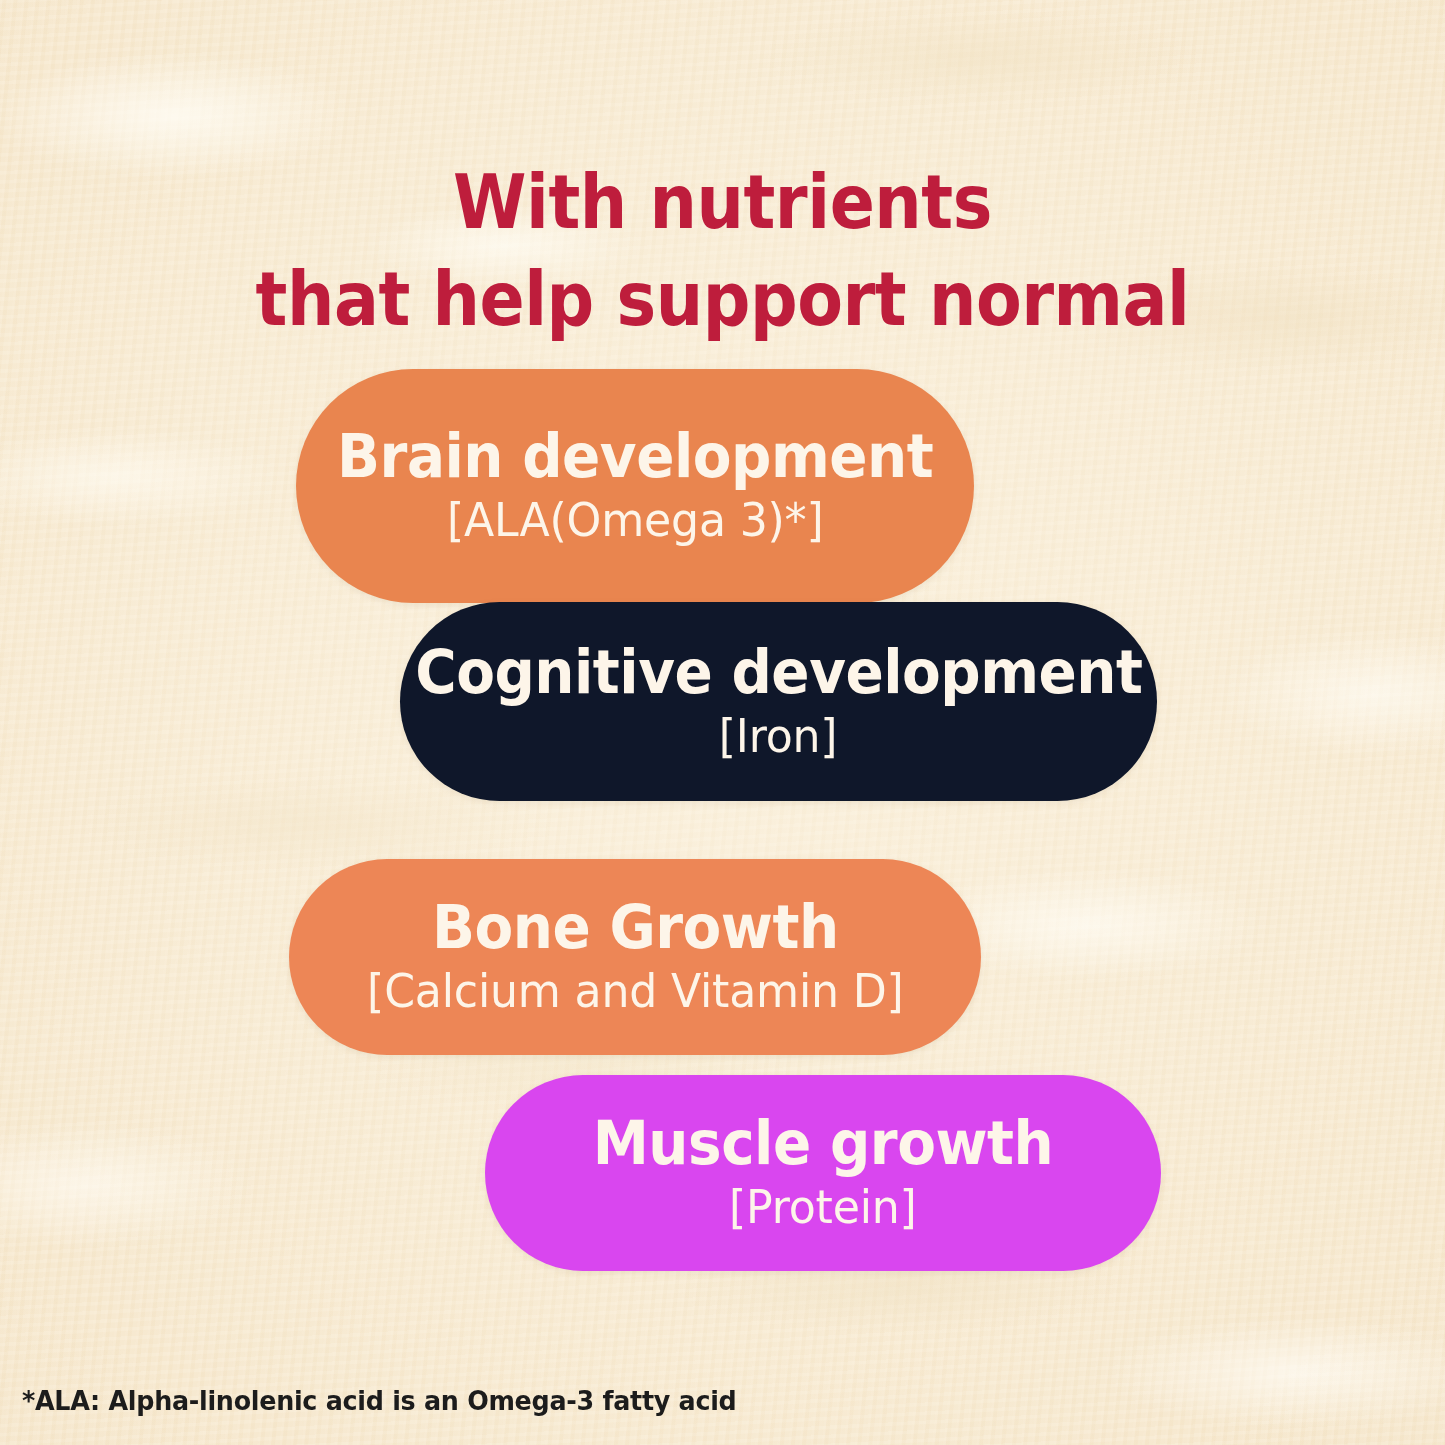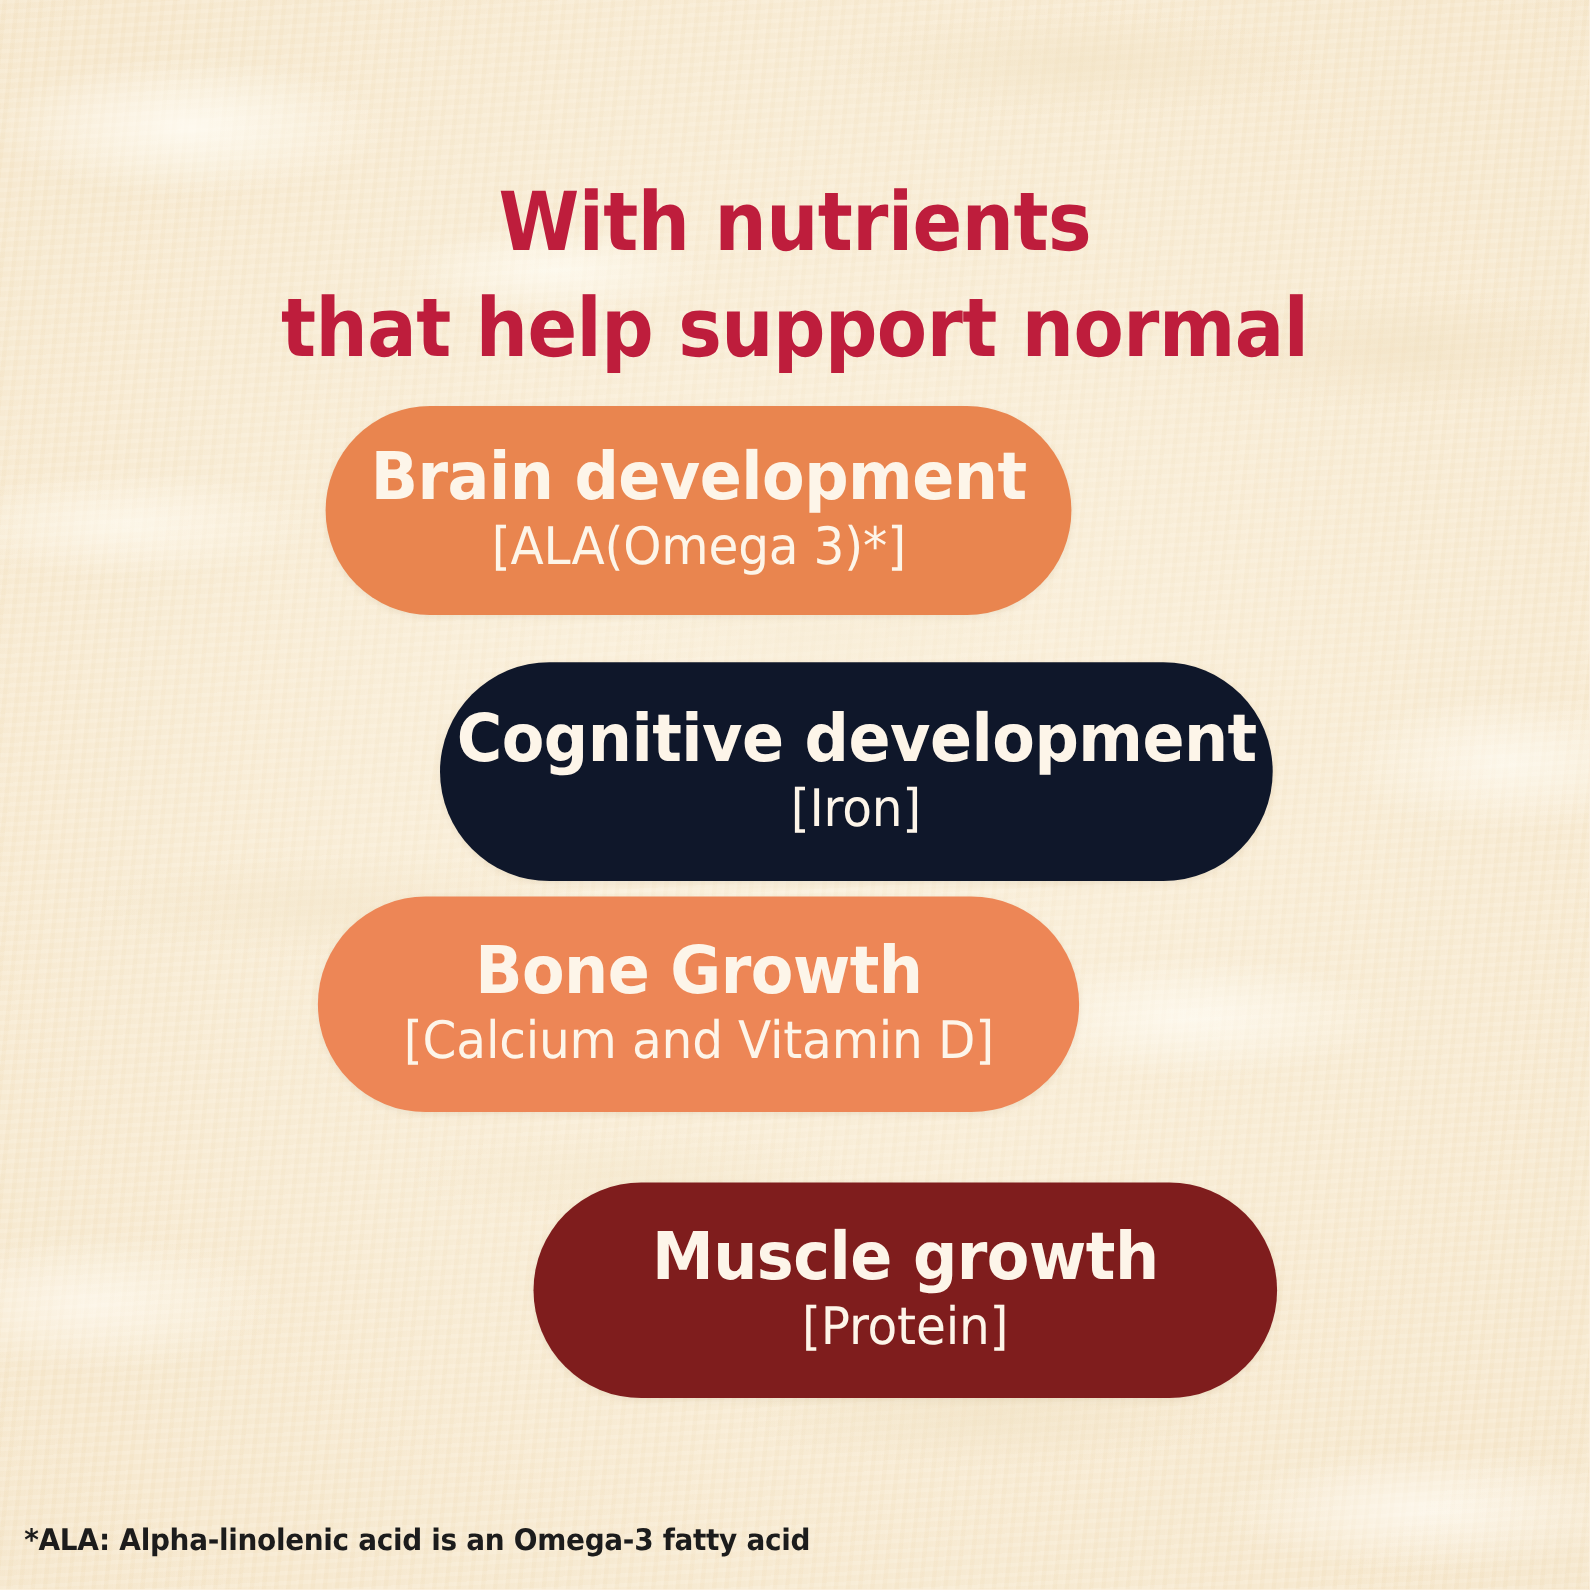--- a/index.html
+++ b/index.html
@@ -118,24 +118,24 @@
     display: block;
     font-weight: normal;
     font-size: 47px;
     line-height: 56px;
     letter-spacing: -0.2px;
     white-space: nowrap;
     margin-top: 4px;
     transform: scaleX(0.94);
   }
 
-  #pill-brain     { left: 296px; top: 369px;  width: 678px; height: 190px; background: #e9854f; }
+  #pill-brain     { left: 296px; top: 369px;  width: 678px; height: 234px; background: #e9854f; }
   #pill-cognitive { left: 400px; top: 602px;  width: 757px; height: 199px; background: #0f172a; }
-  #pill-bone      { left: 289px; top: 815px;  width: 692px; height: 196px; background: #ed8656; justify-content: center; }
-  #pill-muscle    { left: 485px; top: 1075px; width: 676px; height: 196px; background: #7f1d1d; }
+  #pill-bone      { left: 289px; top: 859px;  width: 692px; height: 196px; background: #ed8656; justify-content: center; }
+  #pill-muscle    { left: 485px; top: 1075px; width: 676px; height: 196px; background: #d946ef; }
 
   
   .footnote {
     position: absolute;
     left: 22px;
     top: 1383px;
     color: #1c1c1c;
     font-family: "DejaVu Sans", sans-serif;
     font-weight: bold;
     font-size: 27px;

